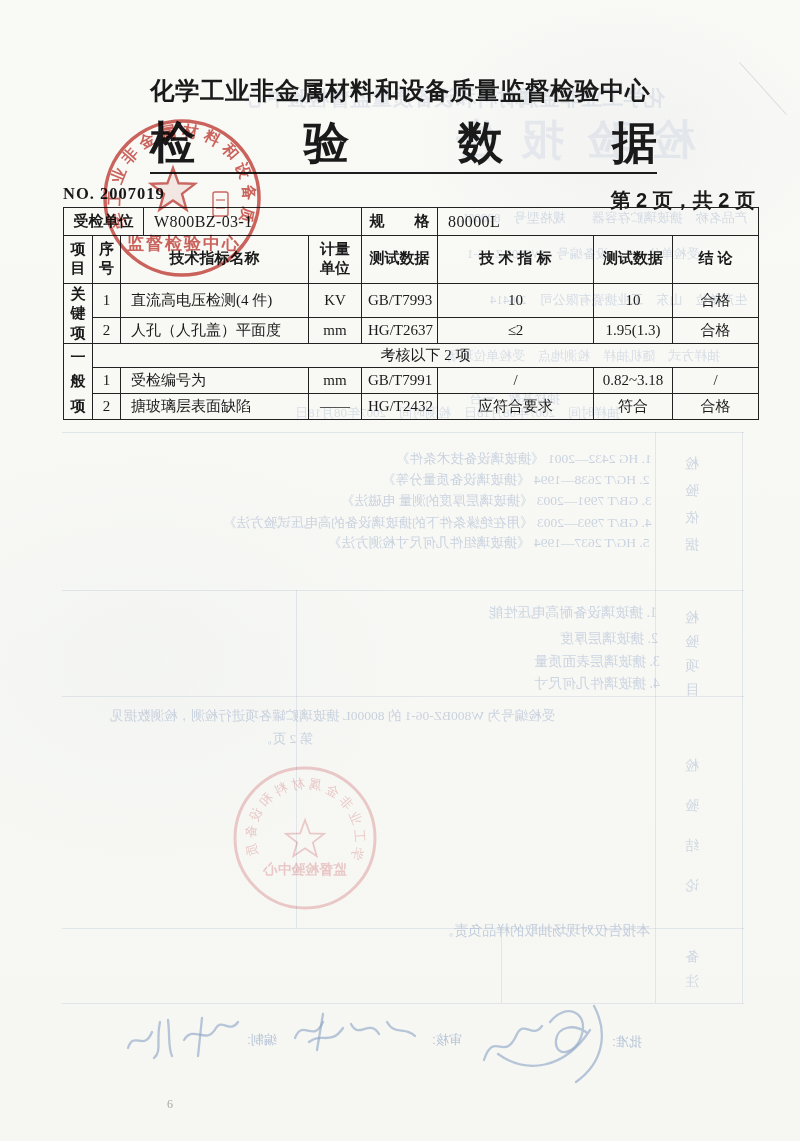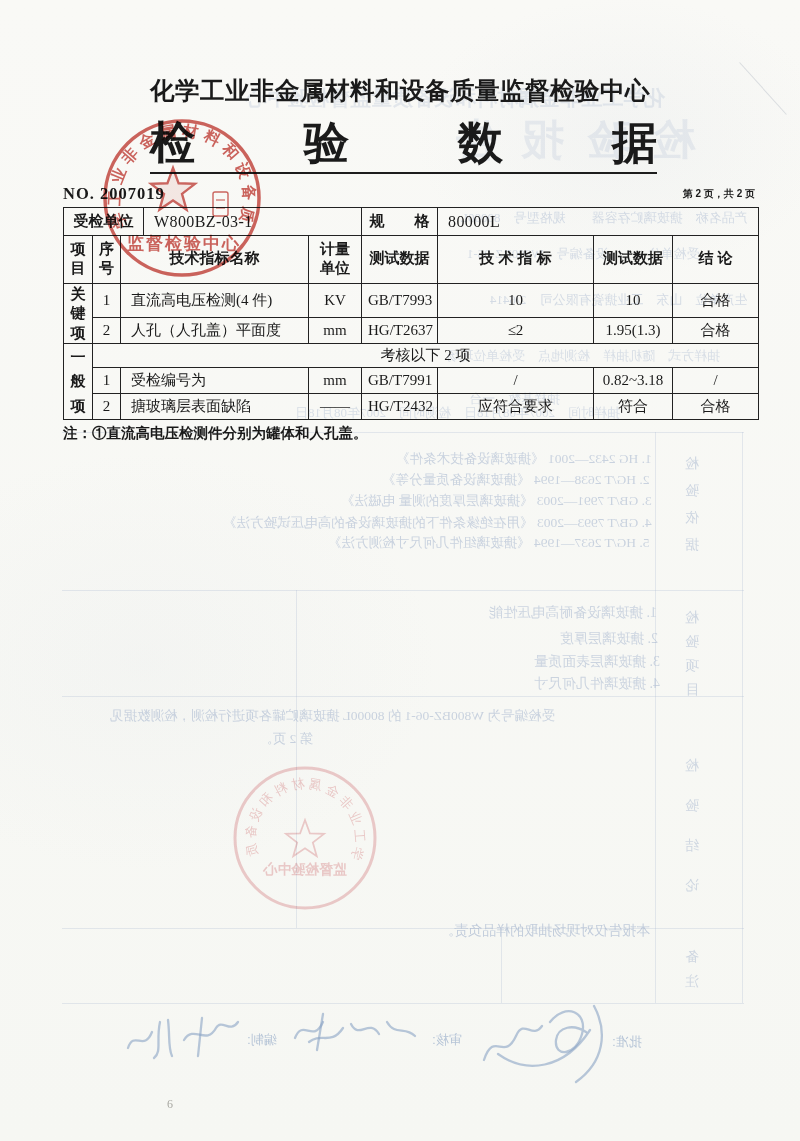--- a/index.html
+++ b/index.html
@@ -12,21 +12,21 @@
       linear-gradient(#f9f9f6,#f6f7f3);
   }
   .abs{position:absolute;}
   
   .org-title{left:0;top:74px;width:800px;text-align:center;font-family:"Liberation Sans",sans-serif;
     font-weight:700;font-size:24.5px;letter-spacing:.5px;}
   .doc-title{left:150px;top:118px;width:507px;display:flex;justify-content:space-between;
     font-family:"Liberation Sans",sans-serif;font-weight:700;font-size:45px;line-height:1.1;
     padding-bottom:4px;border-bottom:2.5px solid #1d1d1d;}
   .doc-no{left:63px;top:184px;font-size:16.5px;font-weight:600;letter-spacing:1px;}
-  .page-ind{right:45px;top:187px;font-family:"Liberation Sans",sans-serif;font-weight:600;font-size:10px;}
+  .page-ind{right:45px;top:187px;font-family:"Liberation Sans",sans-serif;font-weight:600;font-size:20px;}
   table{border-collapse:collapse;table-layout:fixed;}
   td{border:1.6px solid #222;padding:0;overflow:hidden;}
   .tA{left:63px;top:207px;width:695px;}
   .tB{left:63px;top:235px;width:695px;}
   .tB tr:first-child td{border-top:none;}
   .lbl{font-family:"Liberation Sans",sans-serif;font-weight:700;font-size:15px;text-align:center;}
   .val{font-size:16px;text-align:left;padding-left:10px;letter-spacing:.4px;}
   .hc{font-family:"Liberation Sans",sans-serif;font-weight:700;font-size:15px;text-align:center;
       white-space:pre-line;line-height:1.25;}
   .cc{font-size:15px;text-align:center;}
@@ -231,21 +231,20 @@
       <td class="cl">搪玻璃层表面缺陷</td>
       <td class="cc">——</td>
       <td class="cm">HG/T2432</td>
       <td class="cc">应符合要求</td>
       <td class="cc">符合</td>
       <td class="cc">合格</td>
     </tr>
   </tbody>
     </table>
 
-  <div class="abs note">注：①直流高电压检测件分别为罐体和人孔盖。</div>
 
   <svg class="abs stamp" style="left:96px;top:112px;opacity:.88;" width="172" height="172" viewBox="-86 -86 172 172">
     <circle cx="0" cy="0" r="77" fill="none" stroke="#c94f49" stroke-width="3.5"></circle>
     <polygon transform="translate(-9,-7)" points="0,-23 5.6,-7.7 21.9,-7.1 9,2.9 13.5,18.6 0,9.5 -13.5,18.6 -9,2.9 -21.9,-7.1 -5.6,-7.7" fill="rgba(209,90,85,0.12)" stroke="#c9524c" stroke-width="2.4"></polygon>
     <path id="arc1" d="M -58.3,21.2 A 62 62 0 1 1 58.3,21.2" fill="none"></path>
     <text font-size="15.5" letter-spacing="5.5" fill="#c94f49" font-family="Liberation Sans,sans-serif" font-weight="bold">
       <textPath href="#arc1" startOffset="50%" text-anchor="middle">化学工业非金属材料和设备质量</textPath>
     </text>
     <text x="2" y="51" text-anchor="middle" font-size="17" font-weight="bold" letter-spacing="2" fill="#c94f49" font-family="Liberation Sans,sans-serif">监督检验中心</text>
     <rect x="31" y="-6" width="15" height="24" rx="2" fill="none" stroke="#c9524c" stroke-width="1.4"></rect>

